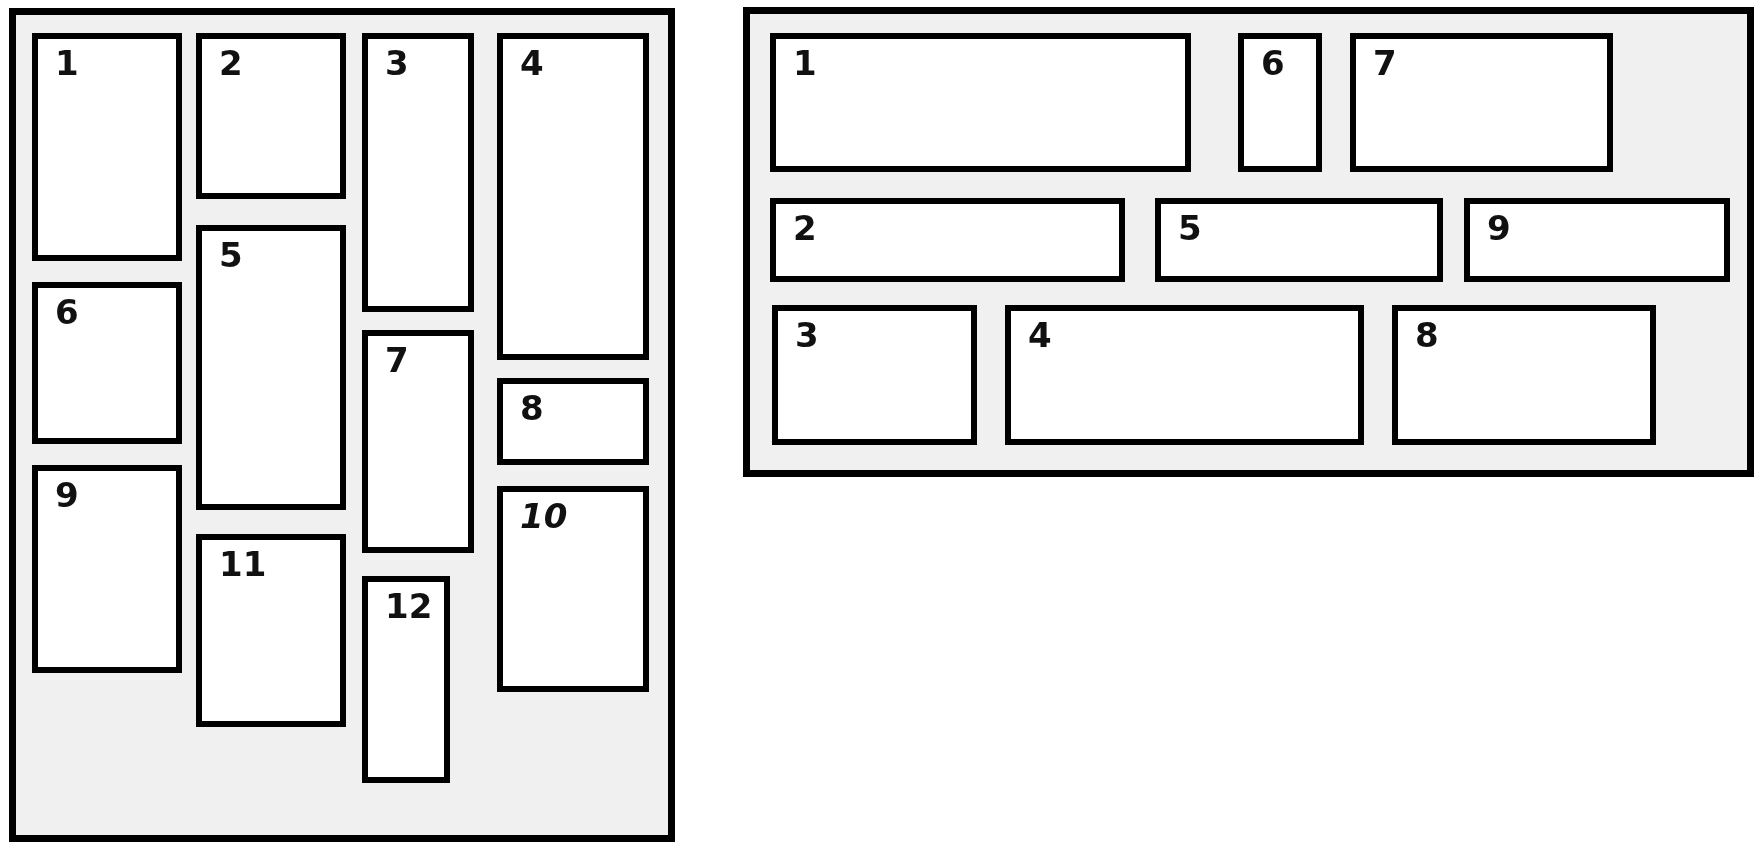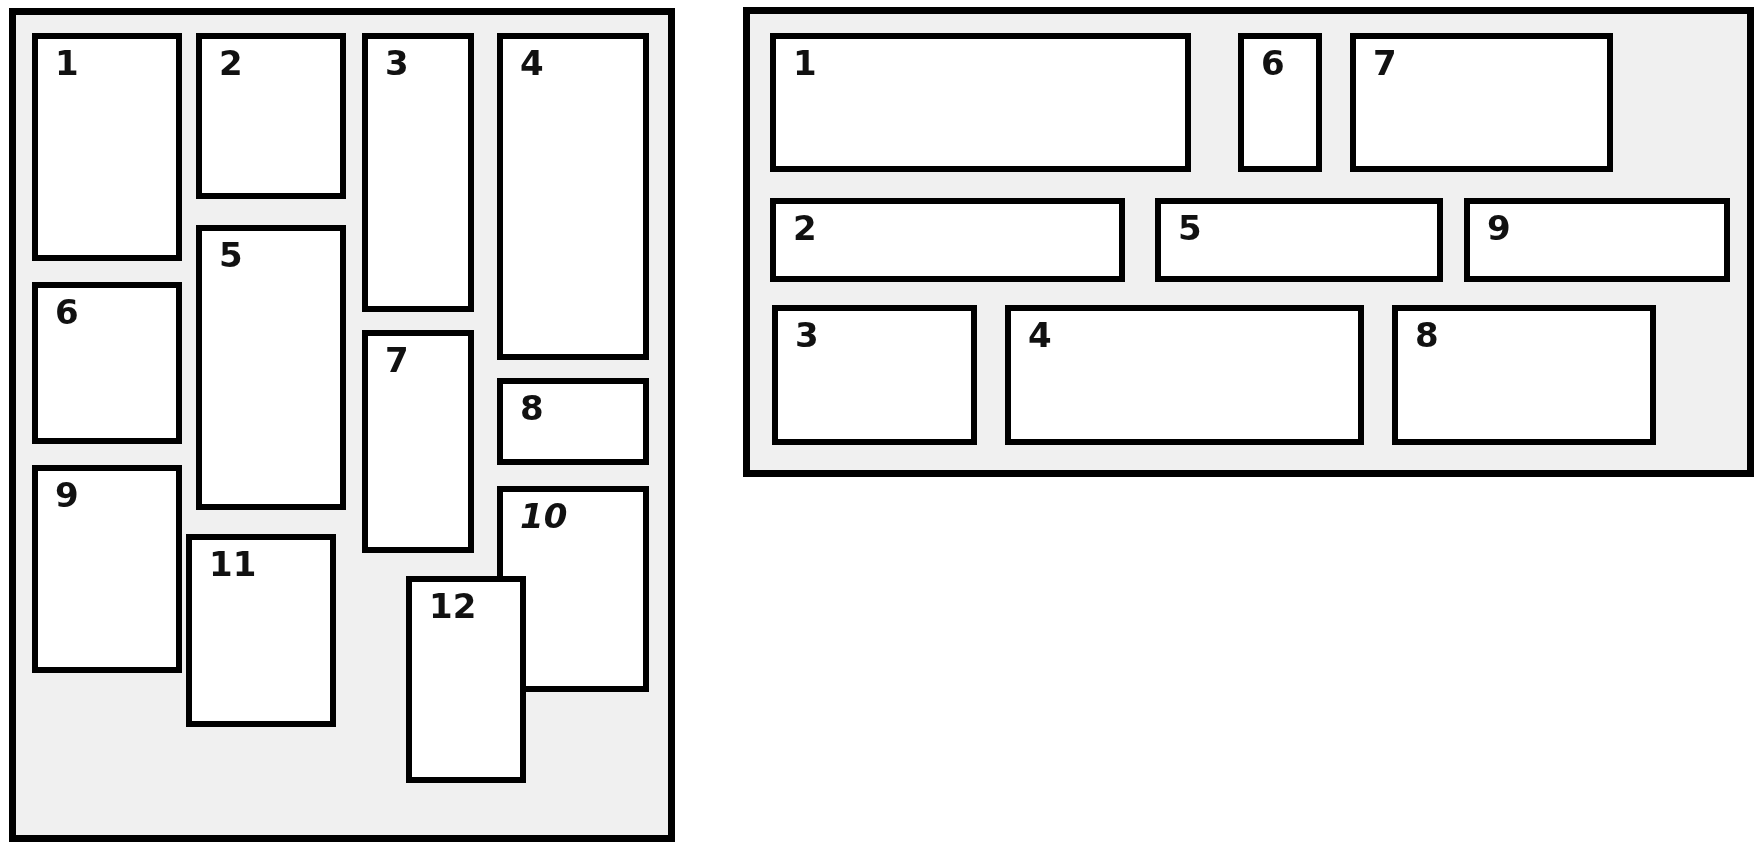--- a/index.html
+++ b/index.html
@@ -66,24 +66,24 @@
       </div>
       <div class="mbox" style="left: 481px; top: 363px; width: 152px; height: 87px; background: rgb(255, 255, 255); border-color: rgb(0, 0, 0);">
         <span class="num" style="color: rgb(17, 17, 17);">8</span>
       </div>
       <div class="mbox" style="left: 16px; top: 450px; width: 150px; height: 208px; background: rgb(255, 255, 255); border-color: rgb(0, 0, 0);">
         <span class="num" style="color: rgb(17, 17, 17);">9</span>
       </div>
       <div class="mbox" style="left: 481px; top: 471px; width: 152px; height: 206px; background: rgb(255, 255, 255); border-color: rgb(0, 0, 0);">
         <span class="num" style="color: rgb(17, 17, 17); font-style: italic;">10</span>
       </div>
-      <div class="mbox" style="left: 170px; top: 519px; width: 150px; height: 193px; background: rgb(255, 255, 255); border-color: rgb(0, 0, 0);">
+      <div class="mbox" style="left: 180px; top: 519px; width: 150px; height: 193px; background: rgb(255, 255, 255); border-color: rgb(0, 0, 0);">
         <span class="num" style="color: rgb(17, 17, 17);">11</span>
       </div>
-      <div class="mbox" style="left: 346px; top: 561px; width: 120px; height: 207px; background: rgb(255, 255, 255); border-color: rgb(0, 0, 0); margin-left: 44px;">
+      <div class="mbox" style="left: 346px; top: 561px; width: 88px; height: 207px; background: rgb(255, 255, 255); border-color: rgb(0, 0, 0);">
         <span class="num" style="color: rgb(17, 17, 17);">12</span>
       </div>
     </div>
     <div class="panel" style="left: 743px; top: 7px; width: 1011px; height: 470px; background: rgb(240, 240, 240); border-color: rgb(0, 0, 0);">
       <div class="mbox" style="left: 20px; top: 19px; width: 421px; height: 139px; background: rgb(255, 255, 255); border-color: rgb(0, 0, 0);">
         <span class="num" style="color: rgb(17, 17, 17);">1</span>
       </div>
       <div class="mbox" style="left: 488px; top: 19px; width: 84px; height: 139px; background: rgb(255, 255, 255); border-color: rgb(0, 0, 0);">
         <span class="num" style="color: rgb(17, 17, 17);">6</span>
       </div>

